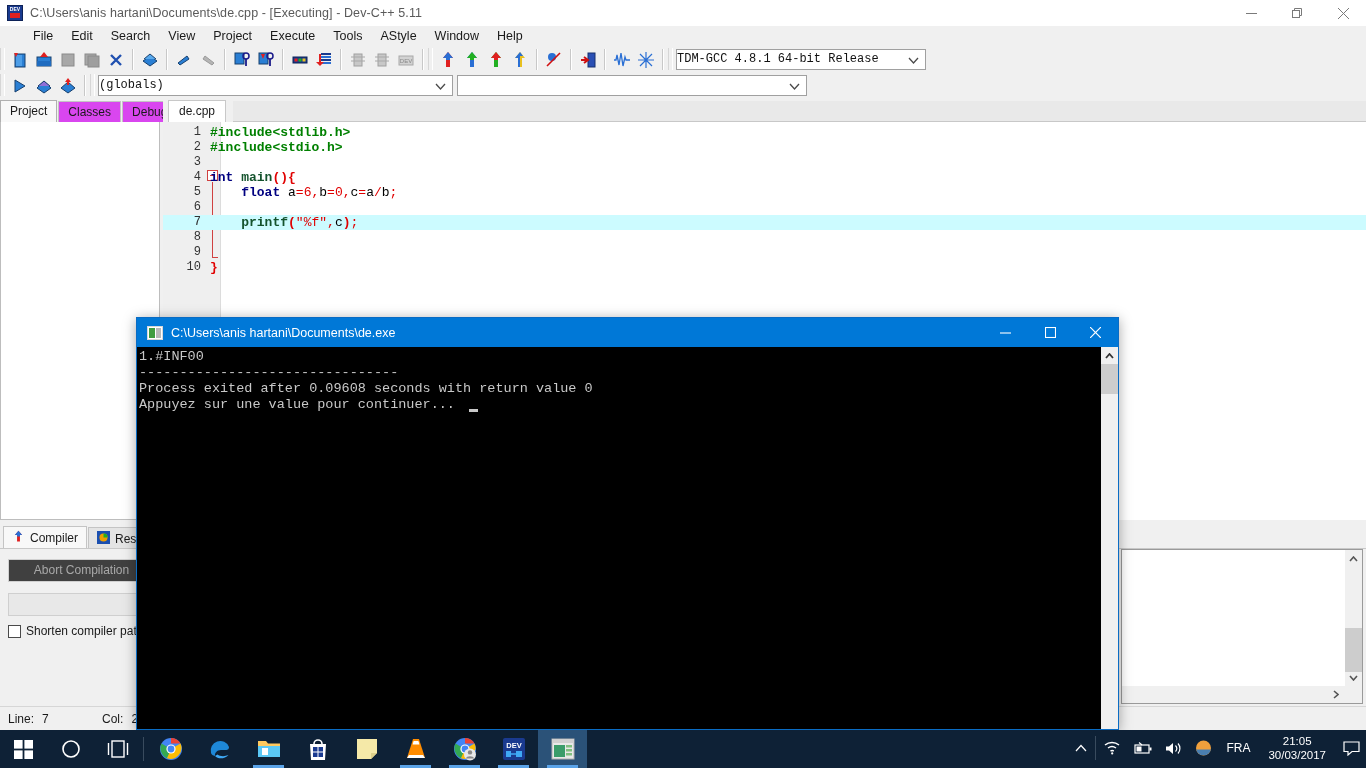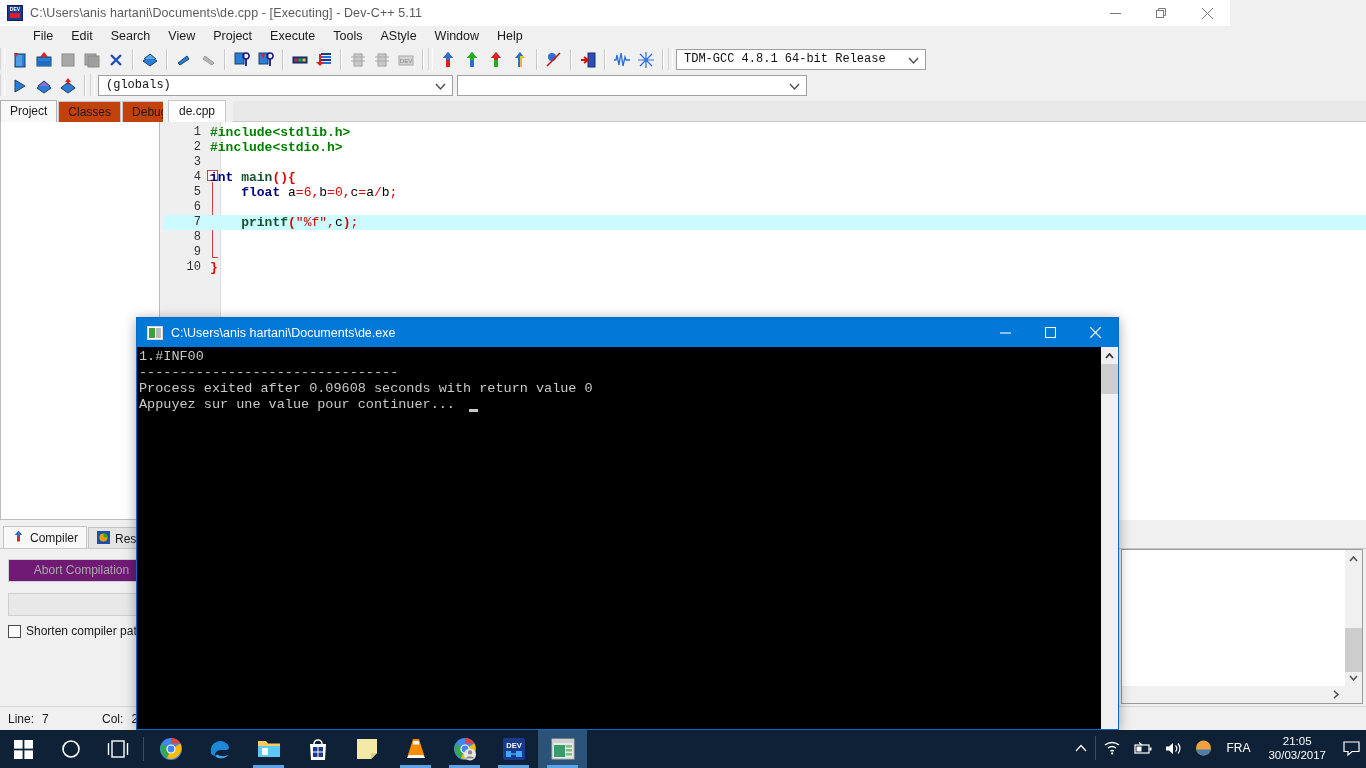--- a/index.html
+++ b/index.html
@@ -13,21 +13,21 @@
   #root { position: relative; width: 1366px; height: 768px; }
 
   
   .devcpp {
     position: absolute; left: 0; top: 0; width: 1366px; height: 730px;
     background: #f0f0f0;
   }
 
   
   .titlebar {
-    position: absolute; left: 0; top: 0; width: 1230px; height: 26px;
+    position: absolute; left: 0; top: 0; width: 1366px; height: 26px;
     background: #ffffff;
     display: flex; align-items: center;
   }
   .app-icon {
     width: 16px; height: 16px; margin-left: 7px; margin-right: 7px;
     background: #1a3a8f; position: relative; flex: none;
     border: 1px solid #0d2257;
   }
   .app-icon::after {
     content: "DEV"; position: absolute; left: 0; top: 0px;
@@ -79,34 +79,34 @@
   }
   .tbi { width: 24px; height: 23px; flex: none; position: relative; }
   .tbi svg { position: absolute; left: 3px; top: 3px; }
 
   
   .combo {
     height: 21px; border: 1px solid #a0a0a0; background: #ffffff;
     display: flex; align-items: center; position: relative; flex: none;
     font-family: "Liberation Mono", monospace; font-size: 12px; color: #111;
   }
-  .combo .ctext { padding-left: 7px; white-space: nowrap; }
+  .combo .ctext { white-space: nowrap; }
   .combo .carrow {
     position: absolute; right: 6px; top: 0; height: 21px;
     display: flex; align-items: center; color: #4a4a4a; font-size: 9px;
   }
 
   
   .left-tabs {
     position: absolute; left: 0; top: 100px; width: 160px; height: 22px;
     display: flex; align-items: flex-end; background: #f0f0f0;
   }
   .ltab {
     font-size: 12px; color: #1a1a1a; padding: 3px 9px 3px 9px;
-    background: #c2410c; border: 1px solid #c4c4c4; border-bottom: none;
+    background: #d946ef; border: 1px solid #c4c4c4; border-bottom: none;
     margin-right: 1px; height: 21px;
   }
   .ltab.active { background: #f8f8f8; border-color: #b0b0b0; height: 22px; }
   .left-body {
     position: absolute; left: 0; top: 122px; width: 160px; height: 398px;
     background: #ffffff; border: 1px solid #bdbdbd; border-top: none;
   }
 
   
   .ed-tabstrip {
@@ -180,21 +180,21 @@
     background: #e4e4e4; border: 1px solid #c4c4c4; border-bottom: none;
     margin-right: 1px; white-space: nowrap;
   }
   .btab.active { background: #f8f8f8; height: 23px; }
   .bot-body {
     position: absolute; left: 0; top: 548px; width: 1366px; height: 137px;
     background: #f0f0f0; border-top: 1px solid #c8c8c8;
   }
   .abort-btn {
     position: absolute; left: 8px; top: 10px; width: 147px; height: 23px;
-    background: #701a75; border: 1px solid #d0d0d0;
+    background: #404040; border: 1px solid #d0d0d0;
     font-size: 12px; color: #a8a8a8; text-align: center; line-height: 21px;
   }
   .progbar {
     position: absolute; left: 8px; top: 44px; width: 147px; height: 23px;
     background: #e8e8e8; border: 1px solid #cfcfcf;
   }
   .shorten-row {
     position: absolute; left: 8px; top: 75px; display: flex;
     align-items: center; gap: 5px; font-size: 12px; color: #1a1a1a;
     white-space: nowrap;

